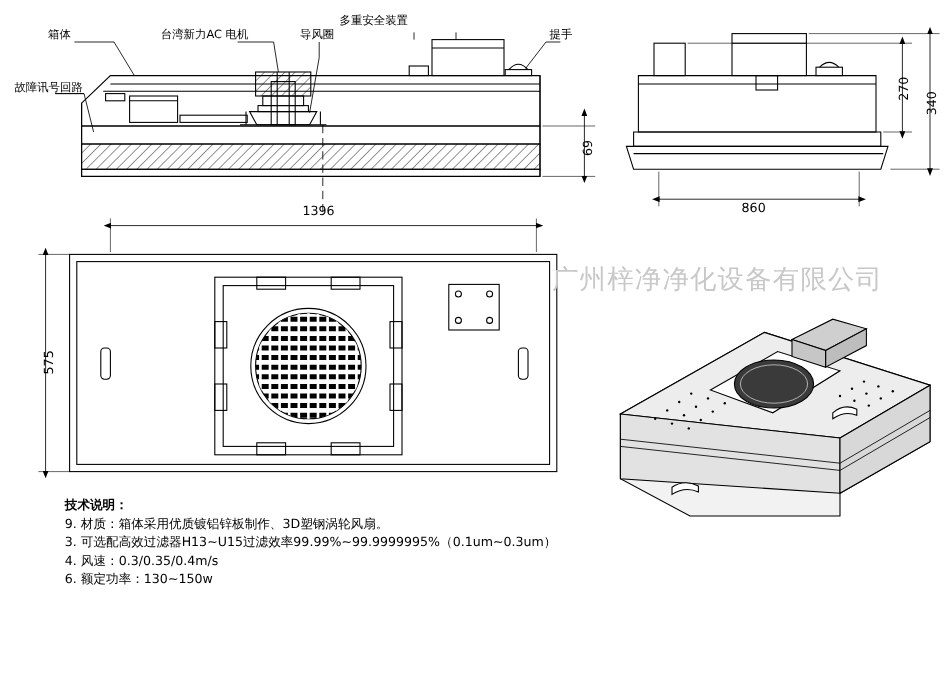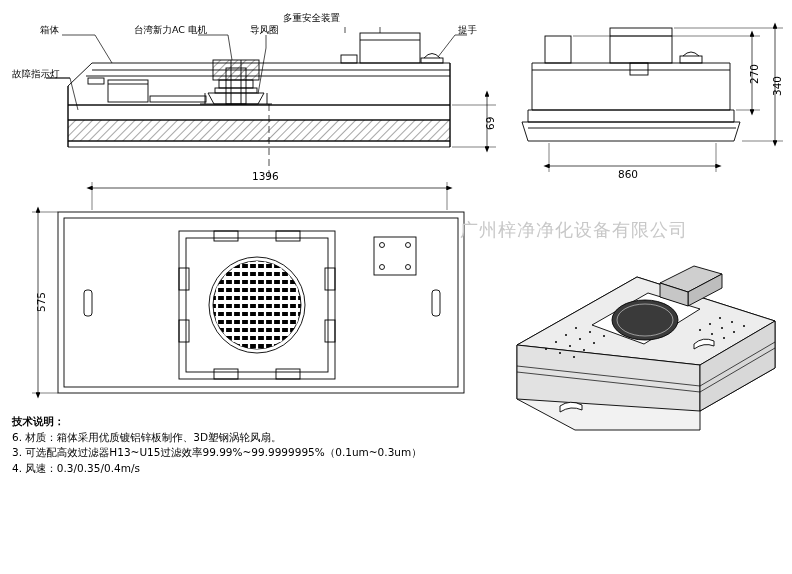--- a/index.html
+++ b/index.html
@@ -10,23 +10,23 @@
     position:relative;
     overflow:hidden;
     color:#000;
   }
   #stage{position:absolute;left:0;top:0;width:792px;height:574px;}
   svg#draw{position:absolute;left:0;top:0;width:792px;height:574px;}
   .lbl{position:absolute;font-size:9.5px;line-height:11px;white-space:nowrap;color:#000;}
   .dim{position:absolute;font-size:10.5px;color:#000;white-space:nowrap;}
   .dim.vert{transform:rotate(-90deg);transform-origin:0 0;}
   .notes{position:absolute;left:12px;top:414px;width:520px;font-size:10.5px;line-height:15.6px;color:#000;}
-  .notes .nt{white-space:nowrap;}
+  .notes .nt{white-space:nowrap;margin-left:42px;}
   .notes .hd{font-weight:bold;}
-  .wm{position:absolute;left:460px;top:218px;font-size:18px;color:#c8c8c8;white-space:nowrap;letter-spacing:1px;}
+  .wm{position:absolute;left:460px;top:218px;font-size:22px;color:#c8c8c8;white-space:nowrap;letter-spacing:1px;}
 </style>
 </head>
 <body>
 
 <div id="stage">
 
   <svg id="draw" viewBox="0 0 792 574">
     <defs>
       <pattern id="hatch" width="6" height="6" patternUnits="userSpaceOnUse" patternTransform="rotate(45)">
         <line x1="0" y1="0" x2="0" y2="6" stroke="#000" stroke-width="0.7"></line>
@@ -236,36 +236,37 @@
           <circle cx="734" cy="332" r="1"></circle>
         <circle cx="720" cy="318" r="1"></circle>
           <circle cx="732" cy="322" r="1"></circle>
           <circle cx="744" cy="326" r="1"></circle>
       </g>
     </g>
   </svg>
 
   <div class="lbl" style="left:40px;top:24px;">箱体</div>
   <div class="lbl" style="left:12px;top:68px;">
-    <span>故障指示灯</span>
+    <span>故障讯号回路</span>
   </div>
   <div class="lbl" style="left:134px;top:24px;">台湾新力AC 电机</div>
   <div class="lbl" style="left:250px;top:24px;">导风圈</div>
   <div class="lbl" style="left:283px;top:12px;">多重安全装置</div>
   <div class="lbl" style="left:458px;top:24px;">提手</div>
 
   <div class="dim" style="left:252px;top:170px;">1396</div>
   <div class="dim vert" style="left:484px;top:130px;">69</div>
   <div class="dim vert" style="left:35px;top:312px;">575</div>
   <div class="dim" style="left:618px;top:168px;">860</div>
   <div class="dim vert" style="left:748px;top:84px;">270</div>
   <div class="dim vert" style="left:771px;top:96px;">340</div>
 
   <div class="wm">广州梓净净化设备有限公司</div>
 
   <div class="notes">
     <div class="nt hd">技术说明：</div>
-    <div class="nt">6. 材质：箱体采用优质镀铝锌板制作、3D塑钢涡轮风扇。</div>
+    <div class="nt">9. 材质：箱体采用优质镀铝锌板制作、3D塑钢涡轮风扇。</div>
     <div class="nt">3. 可选配高效过滤器H13~U15过滤效率99.99%~99.9999995%（0.1um~0.3um）</div>
     <div class="nt">4. 风速：0.3/0.35/0.4m/s</div>
+    <div class="nt">6. 额定功率：130~150w</div>
   </div>
 
 </div>
 
 </body></html>

